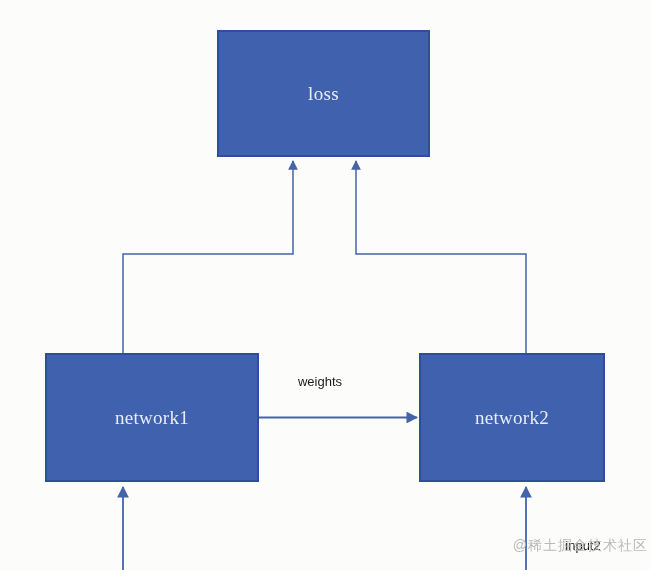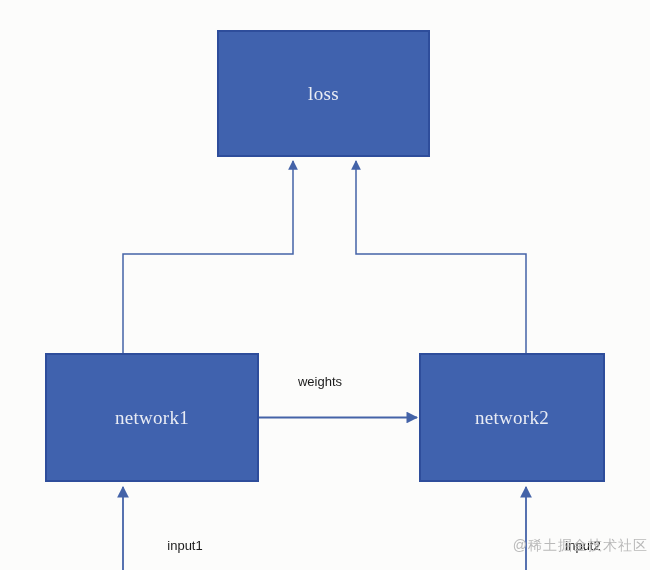--- a/index.html
+++ b/index.html
@@ -100,19 +100,18 @@
   <div class="node node-network1">
     <span>network1</span>
   </div>
 
   <div class="node node-network2">
     <span>network2</span>
   </div>
 
   <div class="floating-label label-weights">weights</div>
 
-  <div class="floating-label label-input1">input1</div>
 
   <div class="floating-label label-input2">input2</div>
 
   <div class="watermark">@稀土掘金技术社区</div>
 
 </div>
 
 </body></html>

